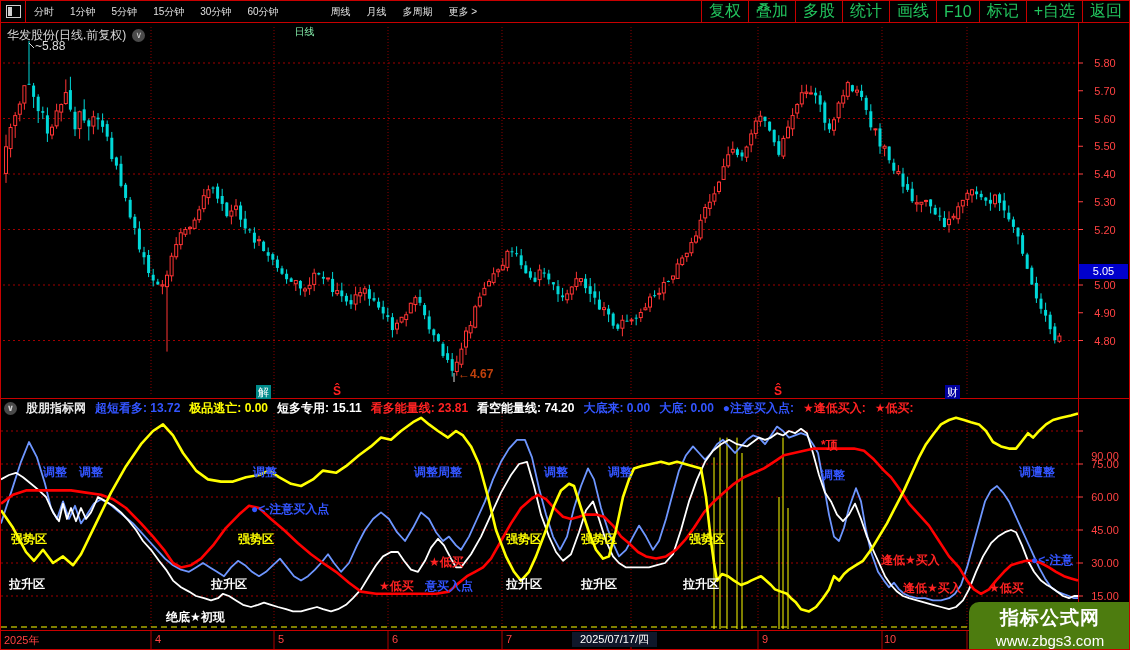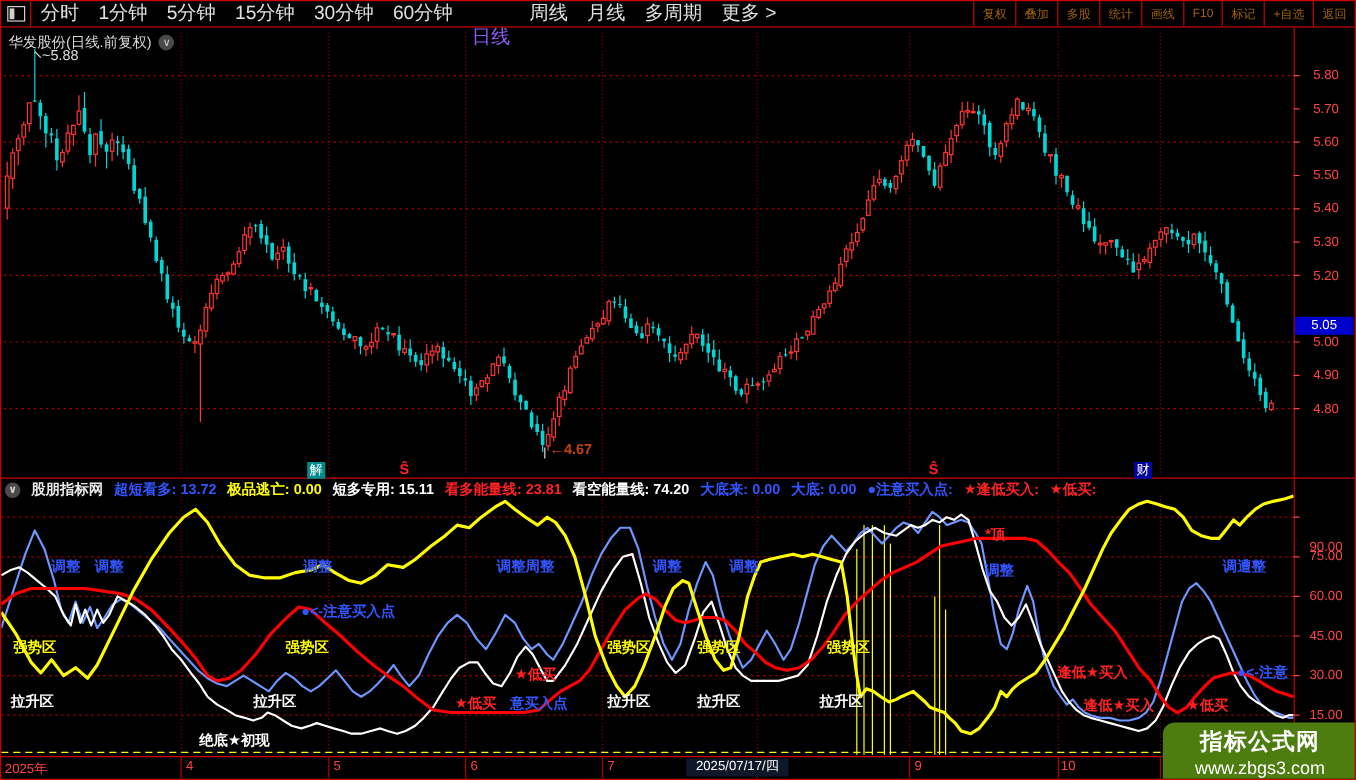--- a/index.html
+++ b/index.html
@@ -7,24 +7,24 @@
     border:1px solid #c80000;box-sizing:border-box;overflow:hidden;
     font-family:"Liberation Sans","DejaVu Sans",sans-serif;}
   
   #menubar{position:absolute;left:0;top:0;width:100%;height:22px;display:flex;align-items:stretch;
     border-bottom:1px solid #c80000;box-sizing:border-box;}
   #menu-icon-cell{width:24px;display:flex;align-items:center;justify-content:center;
     border-right:1px solid #c80000;}
   #menu-icon{width:13px;height:11px;border:1px solid #cfcfcf;position:relative;}
   #menu-icon span{position:absolute;left:1px;top:1px;bottom:1px;width:4px;background:#cfcfcf;}
   #menu-left{display:flex;align-items:center;}
-  .mitem{color:#e0e0e0;font-size:16px;padding:0 8px;white-space:nowrap;cursor:default;}
-  .mitem.active{color:#8b5cf6;margin-top:40px;}
+  .mitem{color:#e0e0e0;font-size:10px;padding:0 8px;white-space:nowrap;cursor:default;}
+  .mitem.active{color:#86efac;margin-top:40px;}
   #menu-right{margin-left:auto;display:flex;align-items:stretch;}
-  .rbtn{color:#a16207;font-size:10px;padding:4px 7px;display:flex;align-items:center;
+  .rbtn{color:#22c55e;font-size:16px;padding:4px 7px;display:flex;align-items:center;
     border-left:1px solid #c80000;white-space:nowrap;}
   
   #title-row{position:absolute;left:6px;top:26px;color:#d8d8d8;font-size:12px;display:flex;align-items:center;gap:6px;z-index:4;}
   .circle-chevron{width:13px;height:13px;border-radius:50%;background:#4a4a4a;color:#cfcfcf;
     font-size:9px;line-height:13px;text-align:center;display:inline-block;}
   #chart-svg{position:absolute;left:0;top:0;z-index:1;}
   .axis-label{position:absolute;left:1081px;width:46px;text-align:center;color:#ff4242;
     font-size:11px;z-index:2;}
   #price-tag{position:absolute;left:1078px;width:49px;height:15px;background:#0000cc;color:#fff;
     font-size:11px;line-height:15px;text-align:center;z-index:3;}

